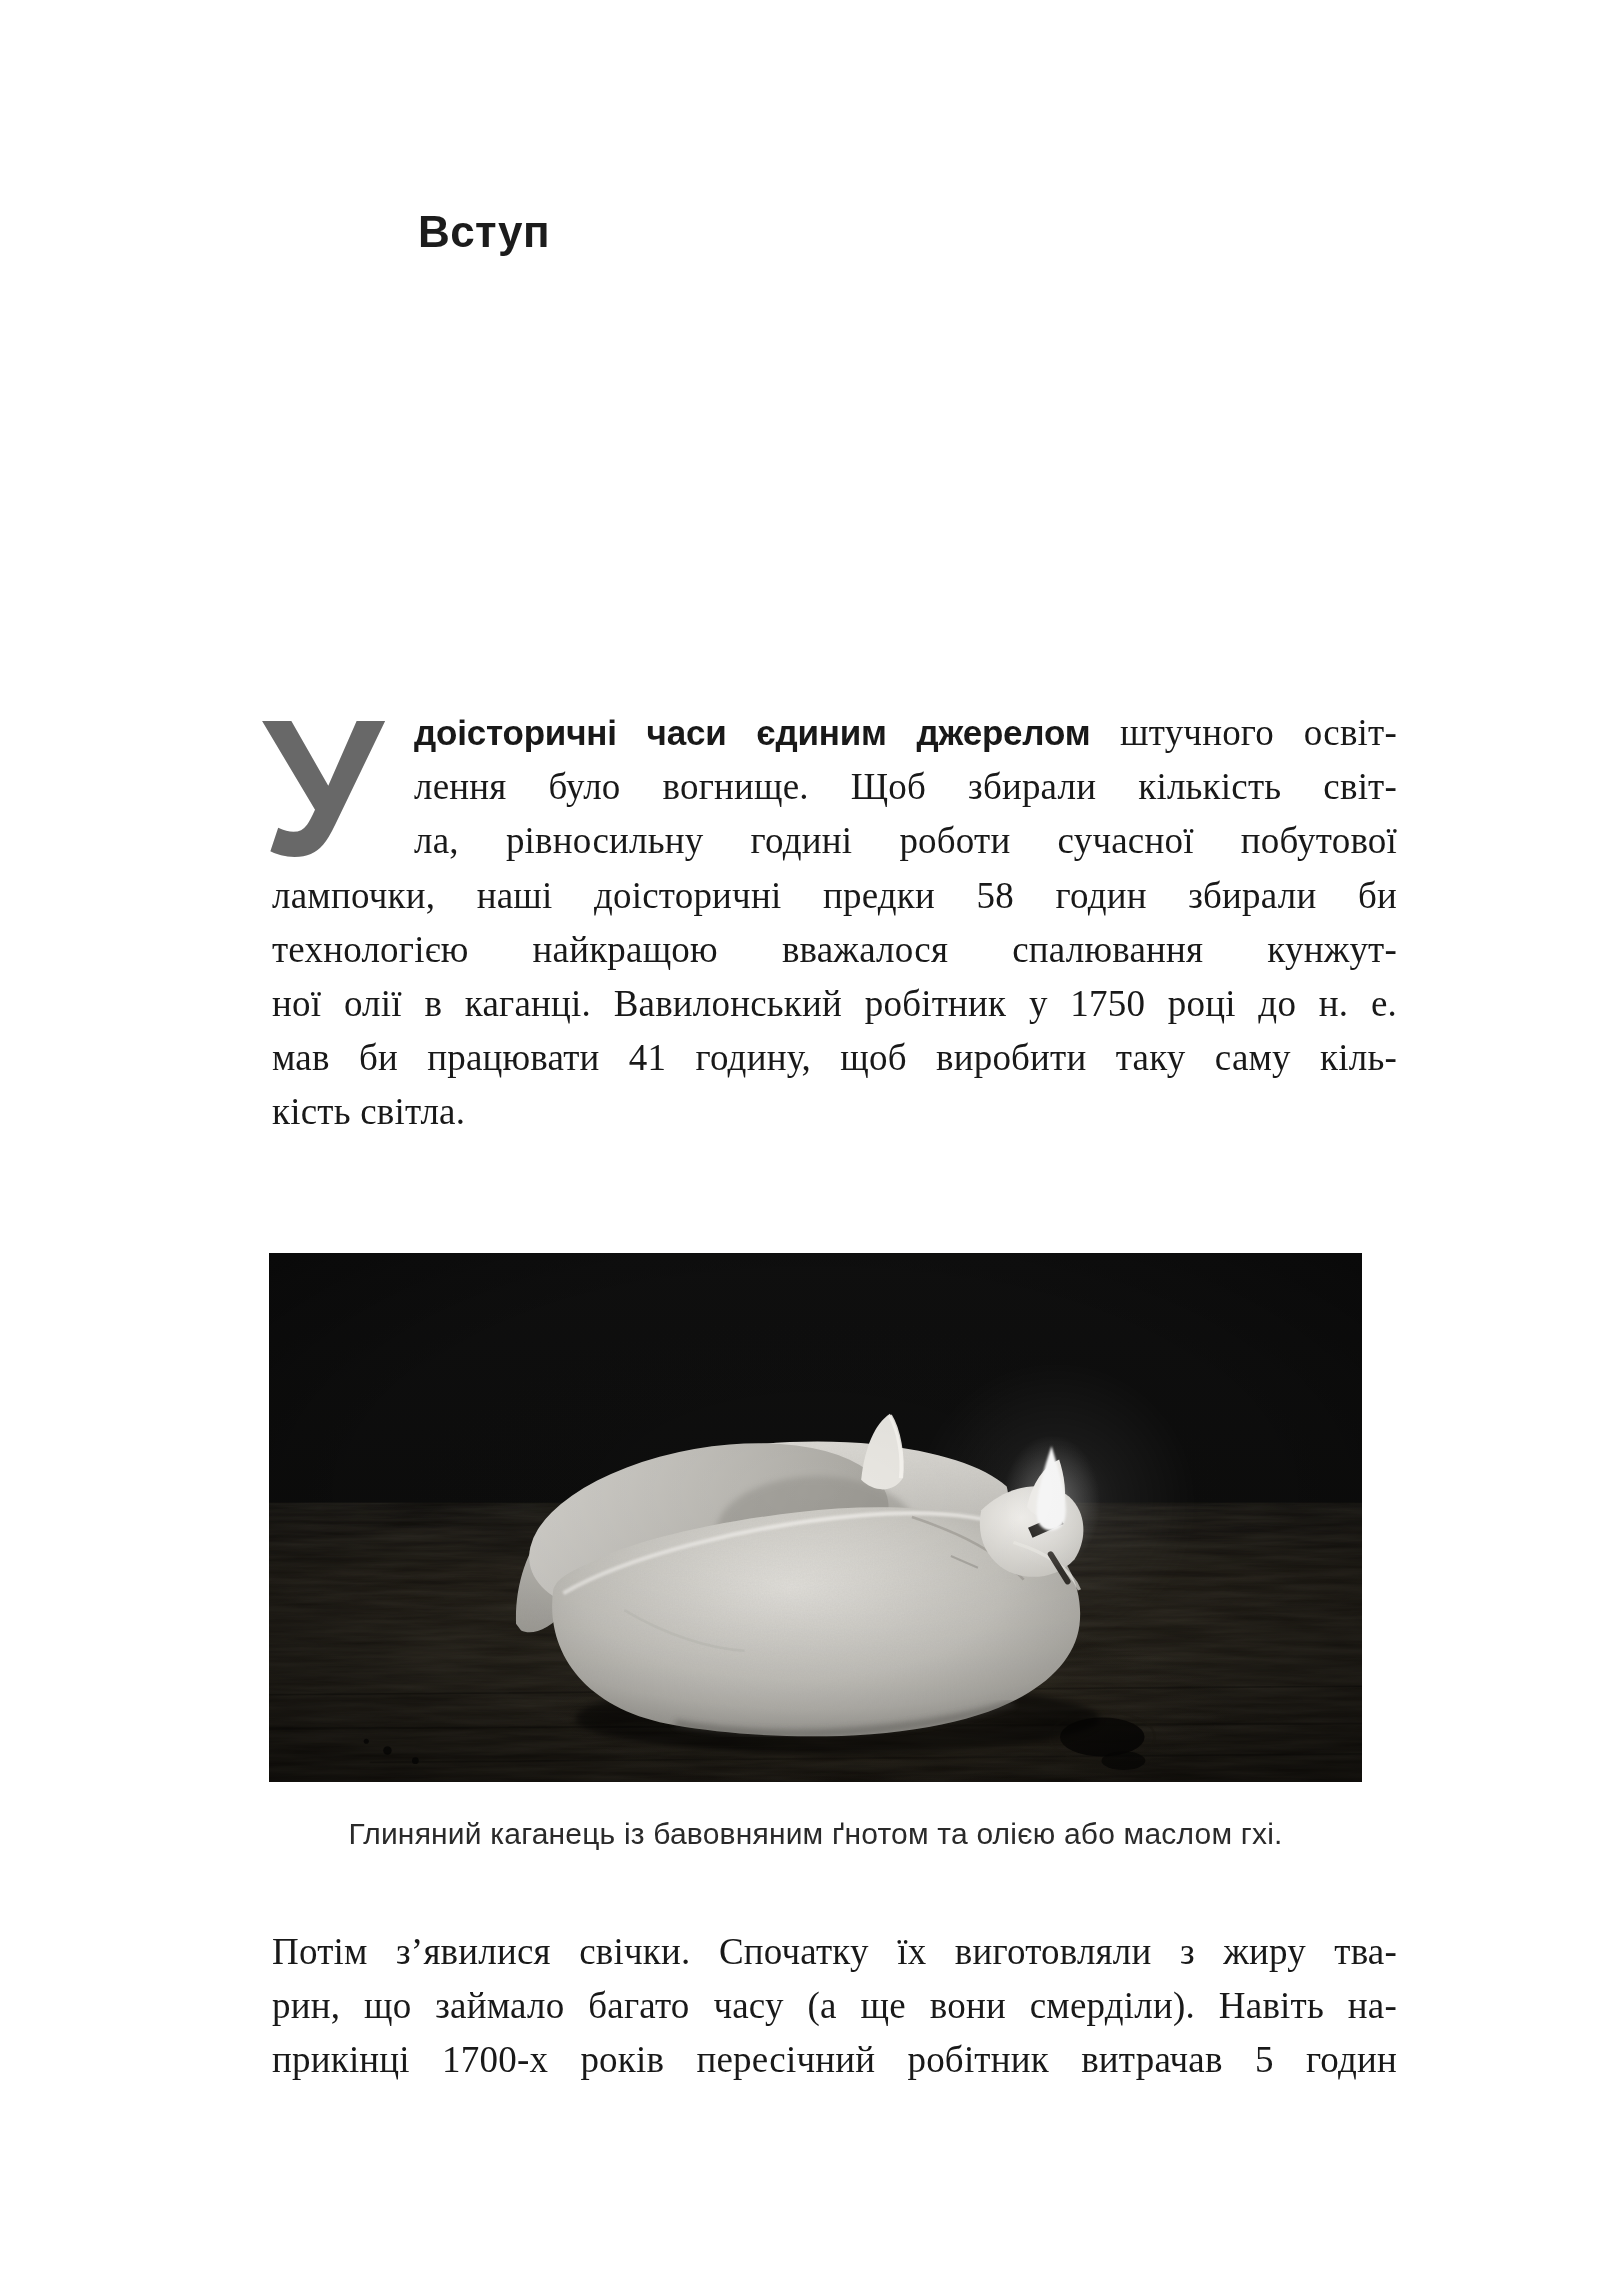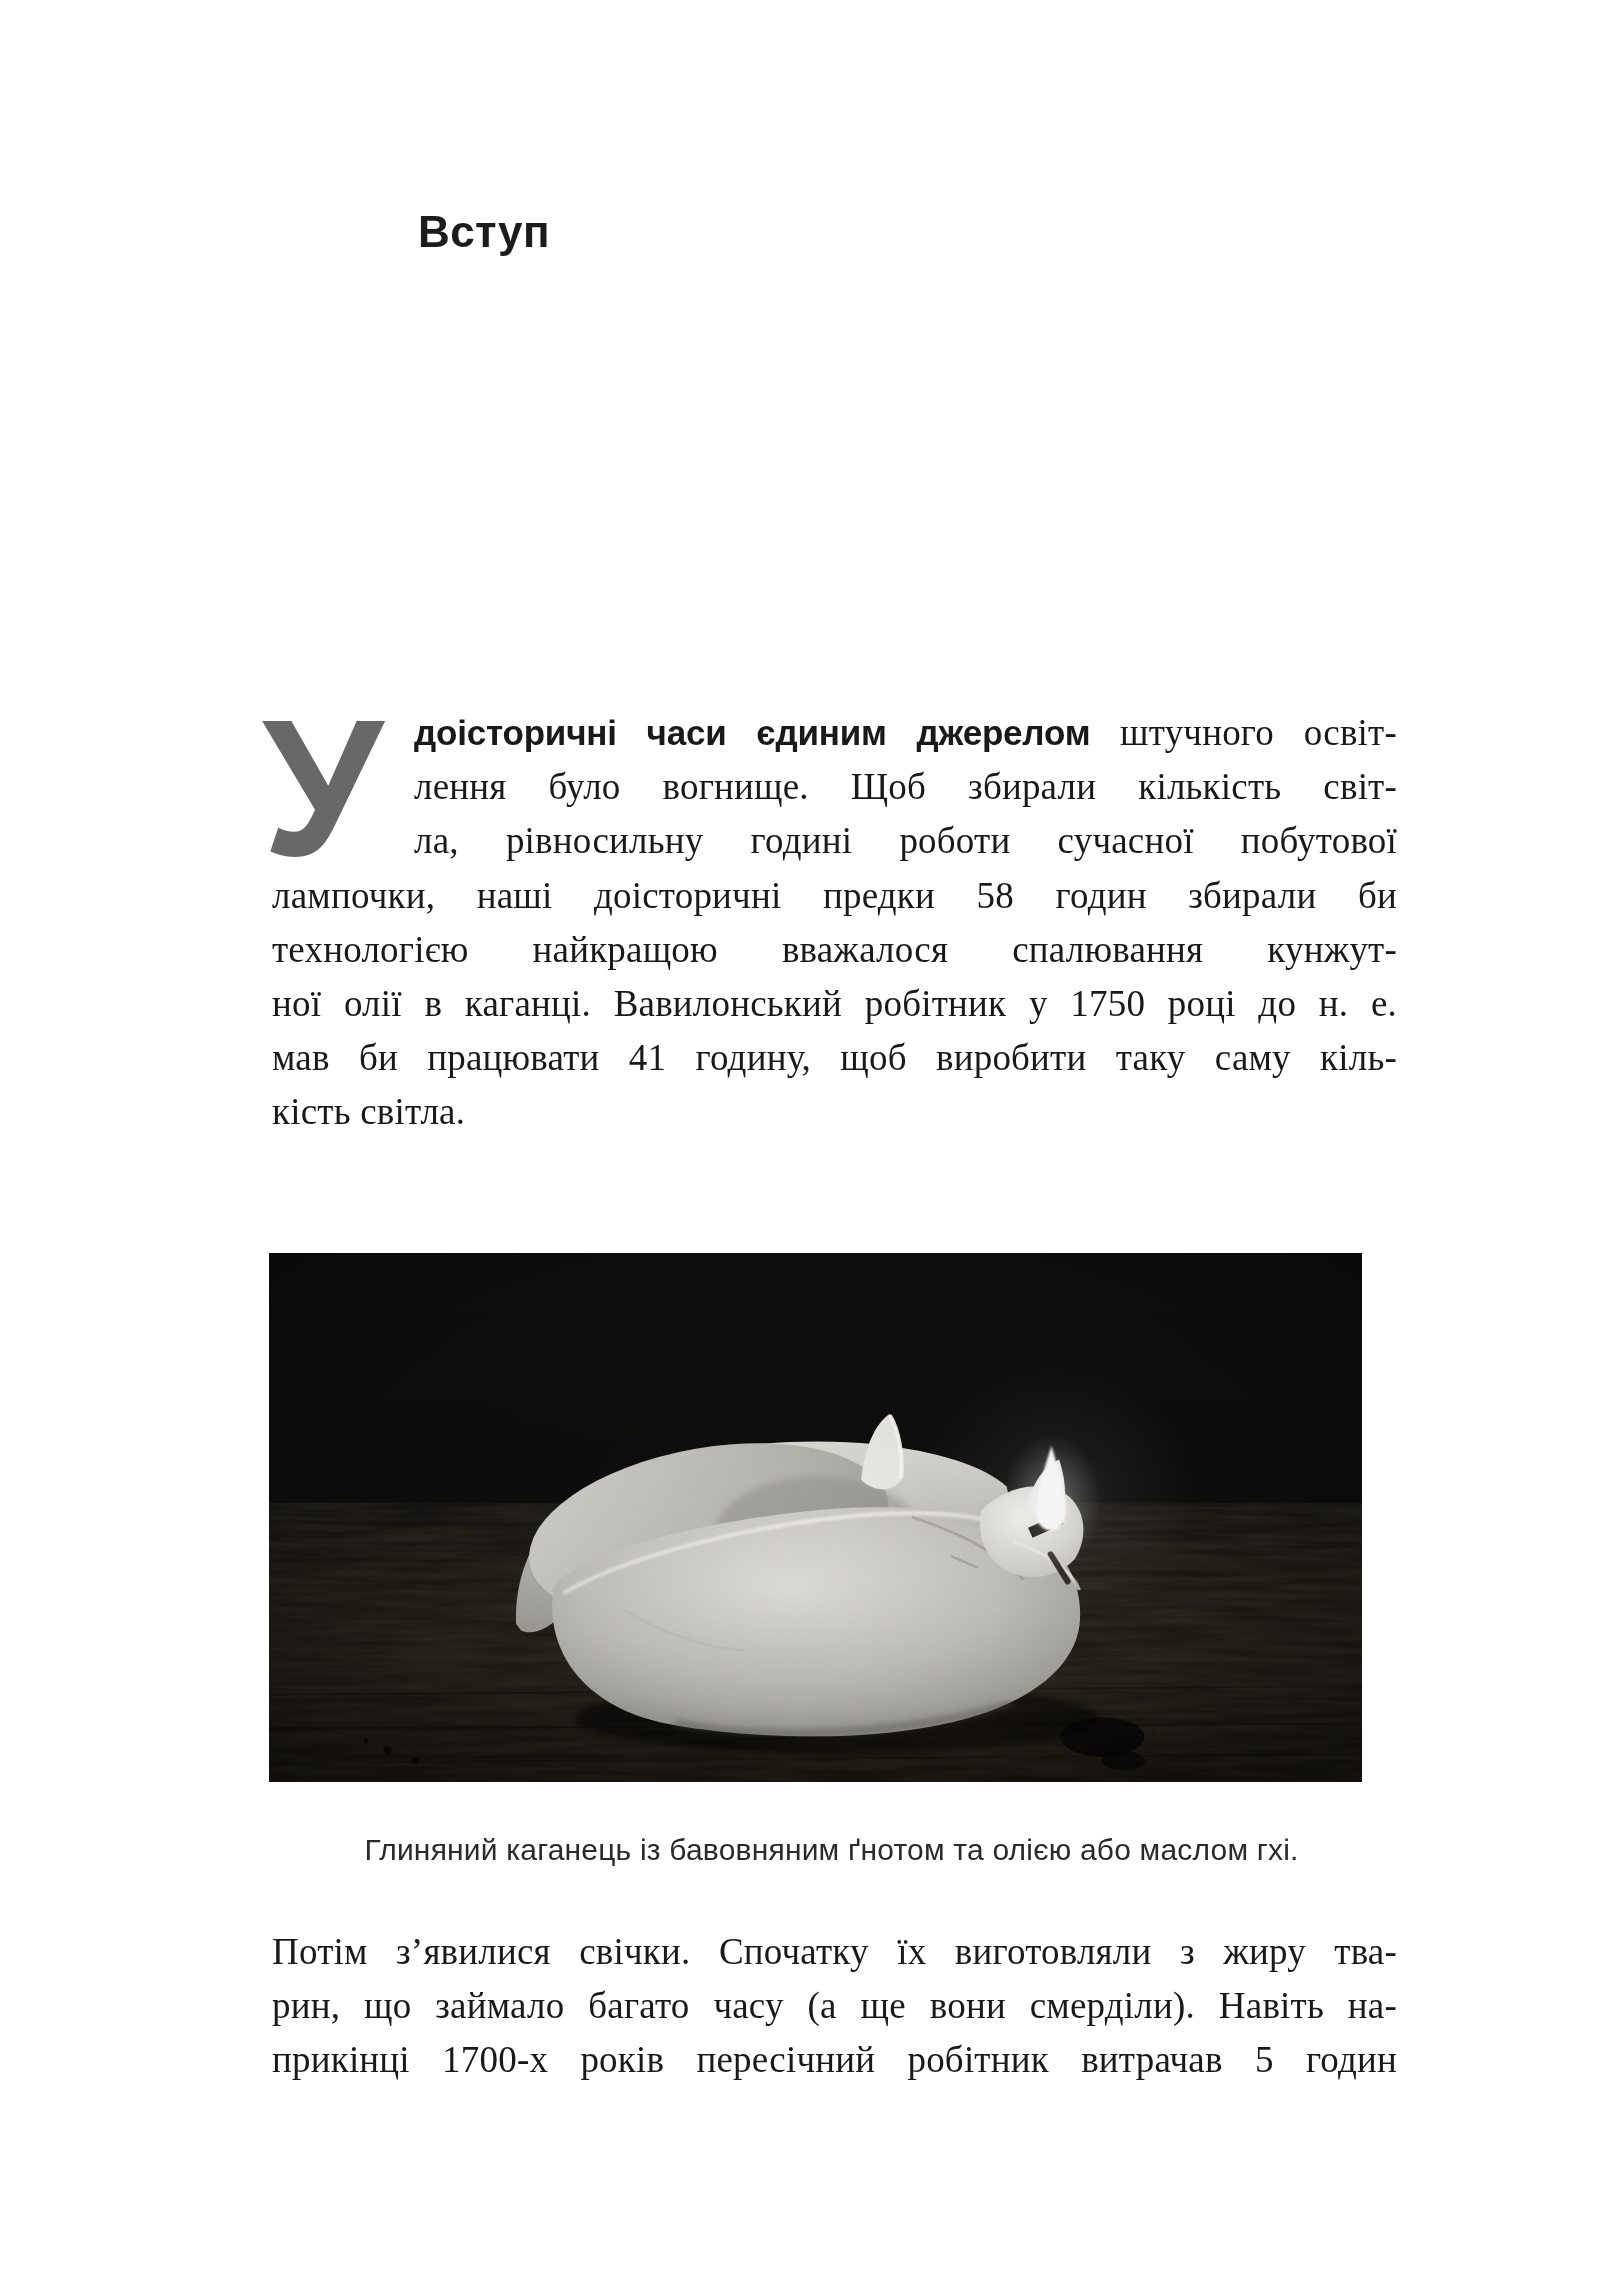--- a/index.html
+++ b/index.html
@@ -42,21 +42,21 @@
     font-weight:700;font-size:35px;letter-spacing:-0.2px;
   }
 
   .figure{
     position:absolute;left:269px;top:1253px;width:1093px;height:529px;margin:0;
     background:#0c0c0b;
   }
   .figure svg{display:block;}
 
   .caption{
-    position:absolute;left:269px;top:1812px;width:1093px;margin:16px;
+    position:absolute;left:269px;top:1812px;width:1093px;margin:0;
     text-align:center;
     font-family:"Liberation Sans", sans-serif;
     font-size:30px;line-height:44px;letter-spacing:0.2px;color:#2a2a2a;
   }
 </style>
 </head>
 <body>
 
 <div class="page">
 

